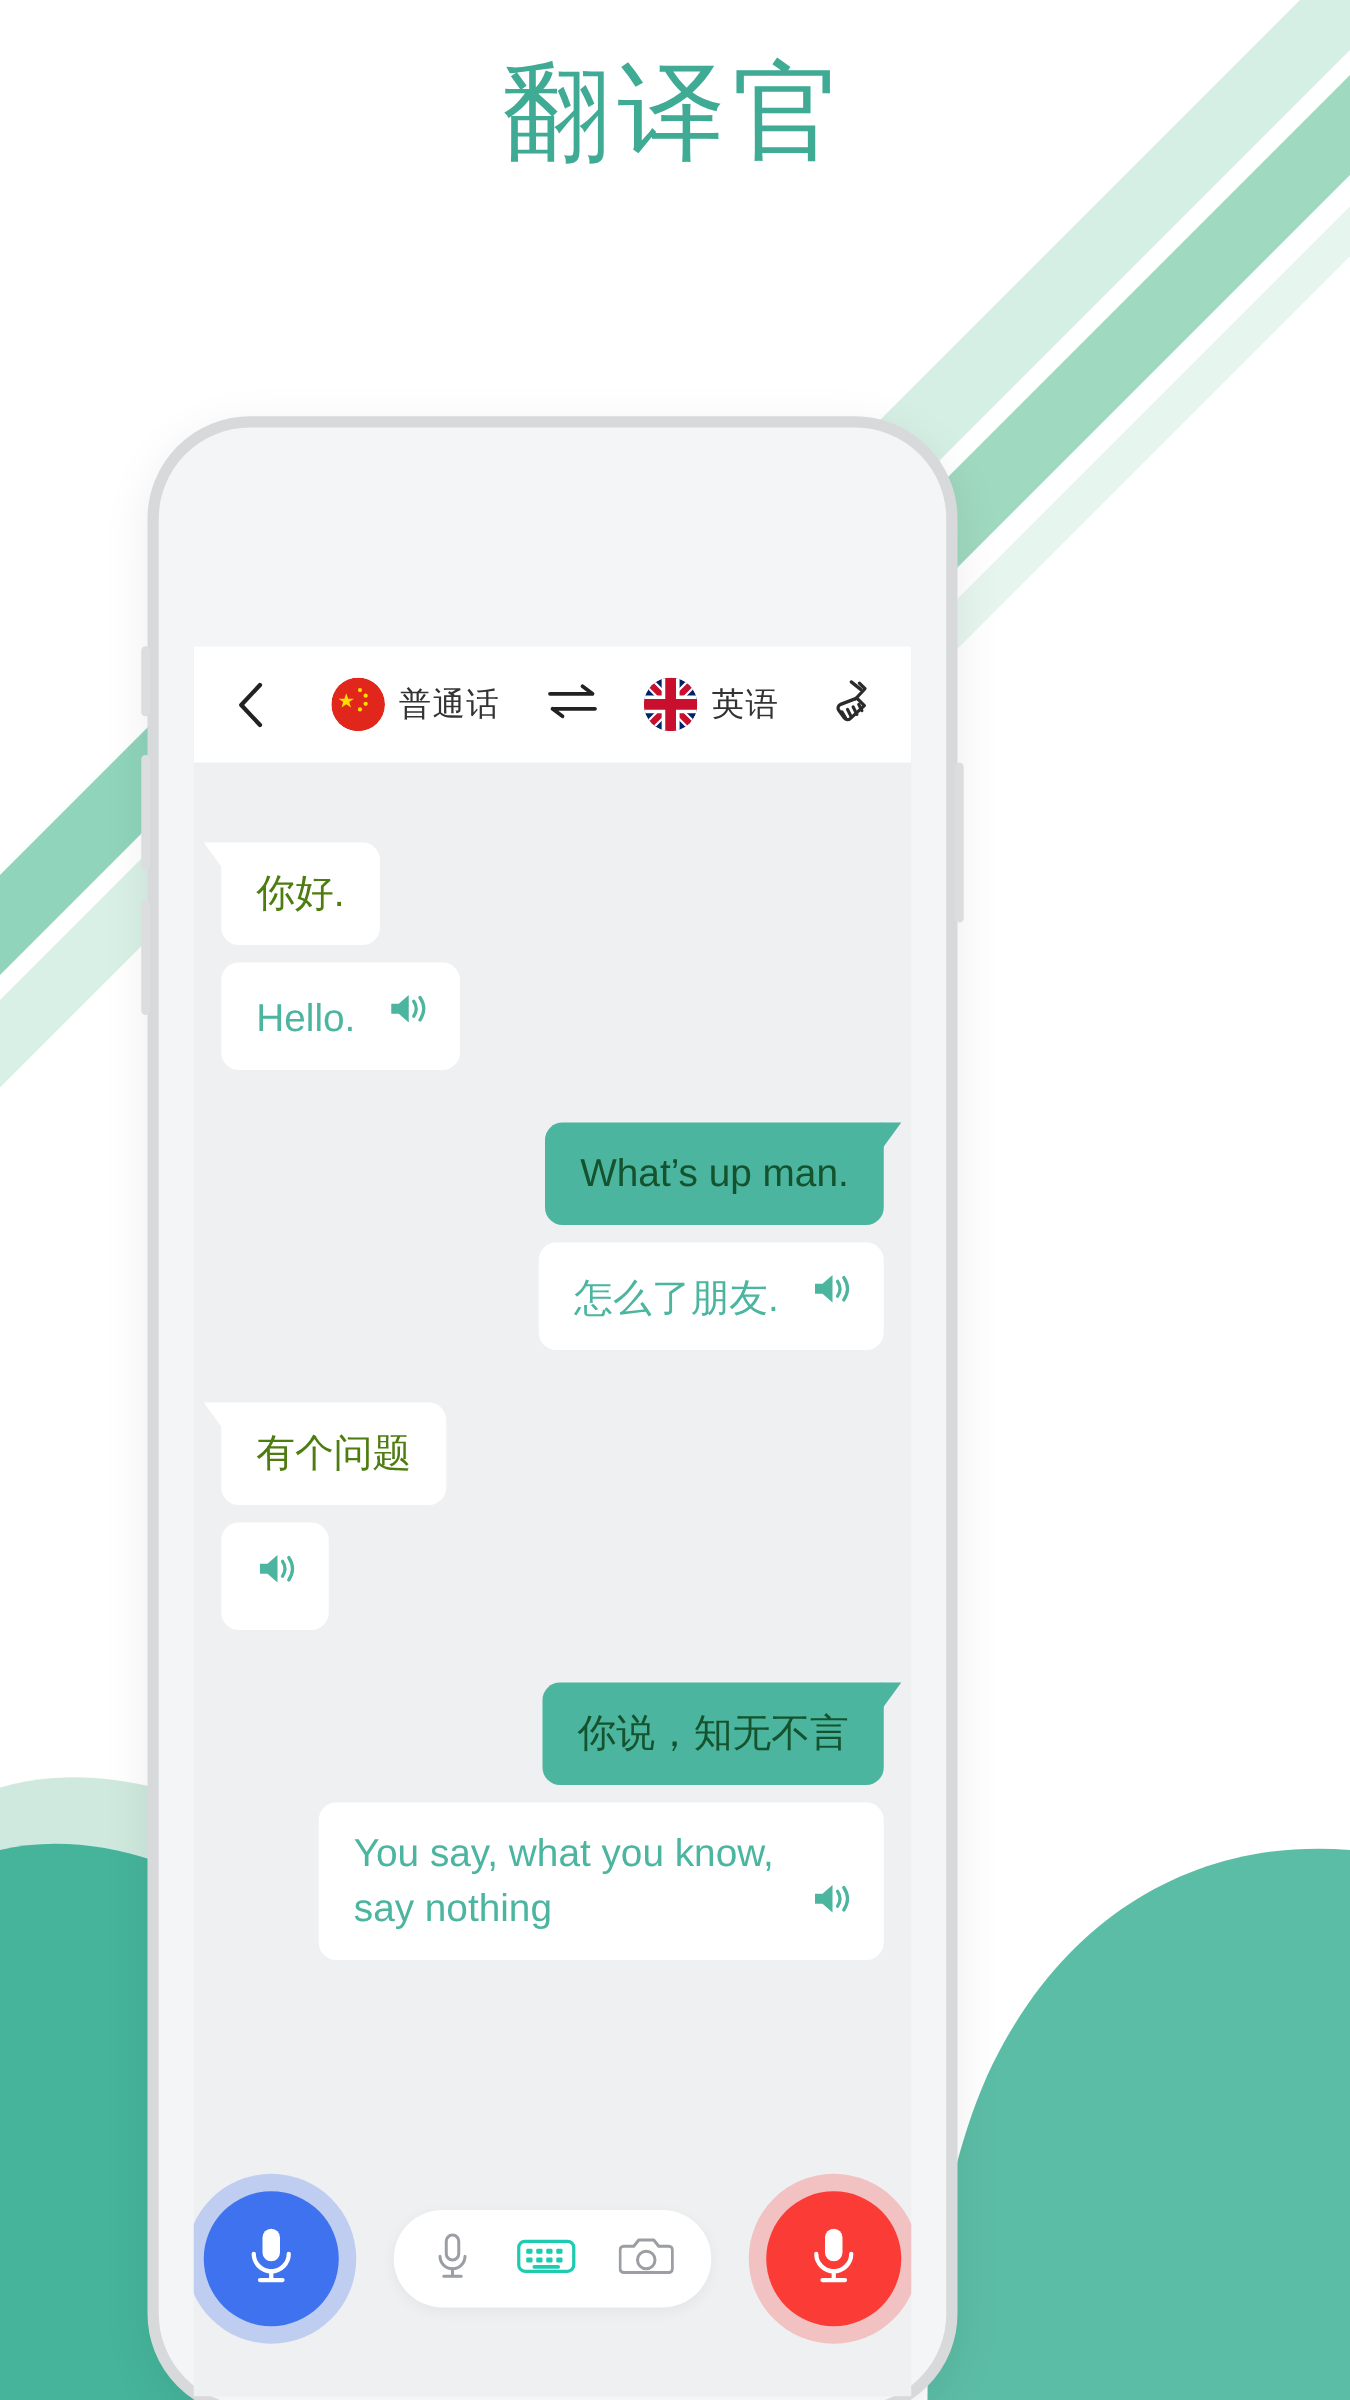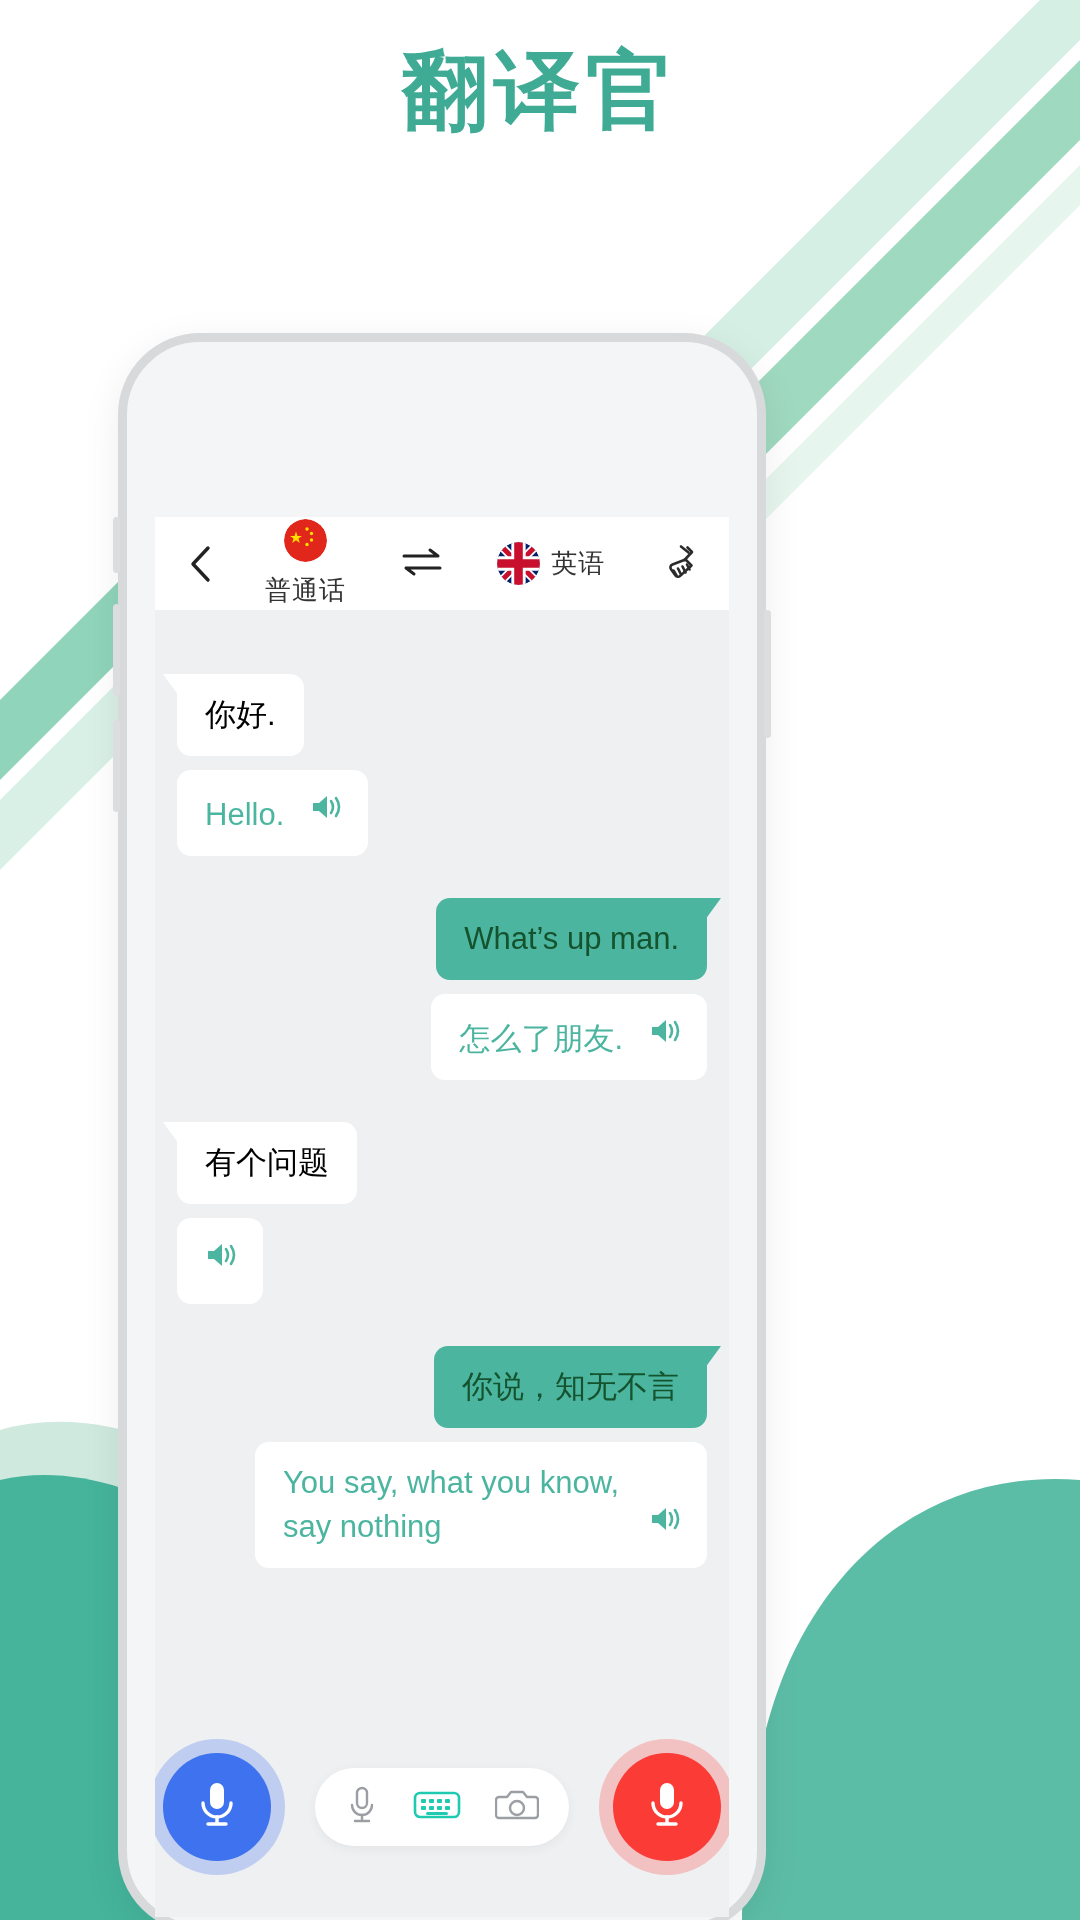--- a/index.html
+++ b/index.html
@@ -14,21 +14,21 @@
   
   #bg { position:absolute; inset:0; overflow:hidden; z-index:0; }
   #bg svg { position:absolute; inset:0; }
 
   
   .header { position:absolute; top:0; left:0; width:1080px; text-align:center; z-index:4; }
   .app-title {
     margin-top:44px;
     font-size:86px;
     line-height:1.08;
-    font-weight:700;
+    font-weight:400;
     color:#3fab95;
     letter-spacing:6px;
   }
   .app-subtitle {
     margin-top:28px;
     font-size:40px;
     font-weight:400;
     color:#8fcfbf;
     letter-spacing:4px;
   }
@@ -64,21 +64,21 @@
     background:#fff;
     display:flex;
     align-items:center;
     padding:0 24px;
   }
   .nav-back { width:42px; display:flex; align-items:center; justify-content:center; cursor:pointer; }
   .nav-back svg { display:block; }
   .lang {
     display:flex; align-items:center; gap:11px; cursor:pointer;
   }
-  .lang-left { margin-left:44px;flex-direction:column; }
+  .lang-left { margin-left:44px; }
   .flag { width:43px; height:43px; border-radius:50%; overflow:hidden; flex:none; display:block; }
   .lang-name { font-size:26px; color:#333; letter-spacing:1px; }
   .swap { margin:0 auto; cursor:pointer; display:flex; align-items:center; }
   .broom { margin-left:auto; cursor:pointer; display:flex; align-items:center; }
 
   
   .chat { padding:64px 22px 0 22px; }
   .row { display:flex; margin-bottom:0; }
   .row.left { justify-content:flex-start; }
   .row.right { justify-content:flex-end; }
@@ -87,21 +87,21 @@
 
   .bubble {
     position:relative;
     max-width:452px;
     padding:19px 28px;
     border-radius:14px;
     font-size:31px;
     line-height:1.42;
     word-break:break-word;
   }
-  .bubble.src-white { background:#fff; color:#000000; border-top-left-radius:2px; }
+  .bubble.src-white { background:#fff; color:#4d7c0f; border-top-left-radius:2px; }
   .bubble.src-white::before {
     content:"";
     position:absolute; left:-14px; top:0;
     border-top:0 solid transparent;
     border-right:16px solid #fff;
     border-bottom:22px solid transparent;
   }
   .bubble.src-green { background:#4bb5a0; color:#14532d; border-top-right-radius:2px; }
   .bubble.src-green::after {
     content:"";

